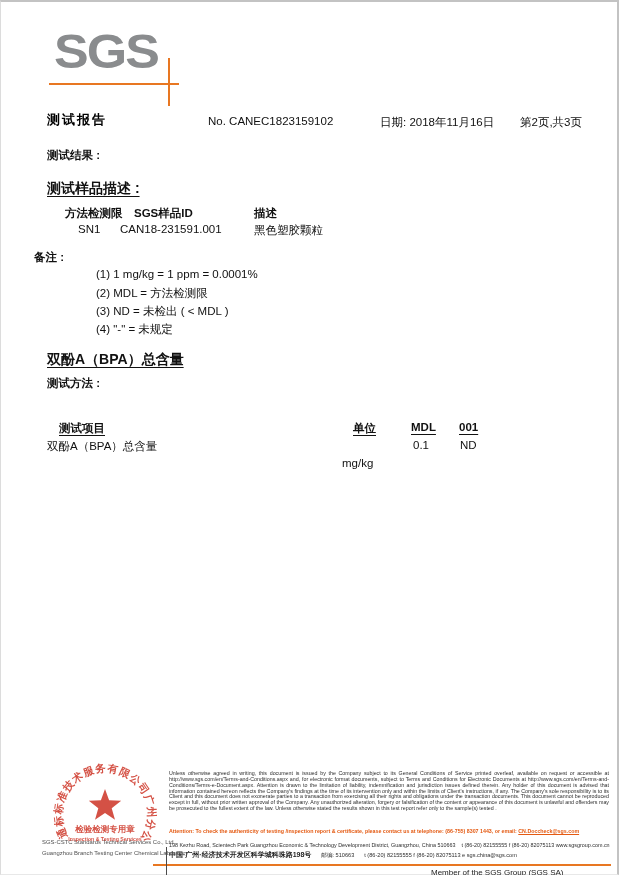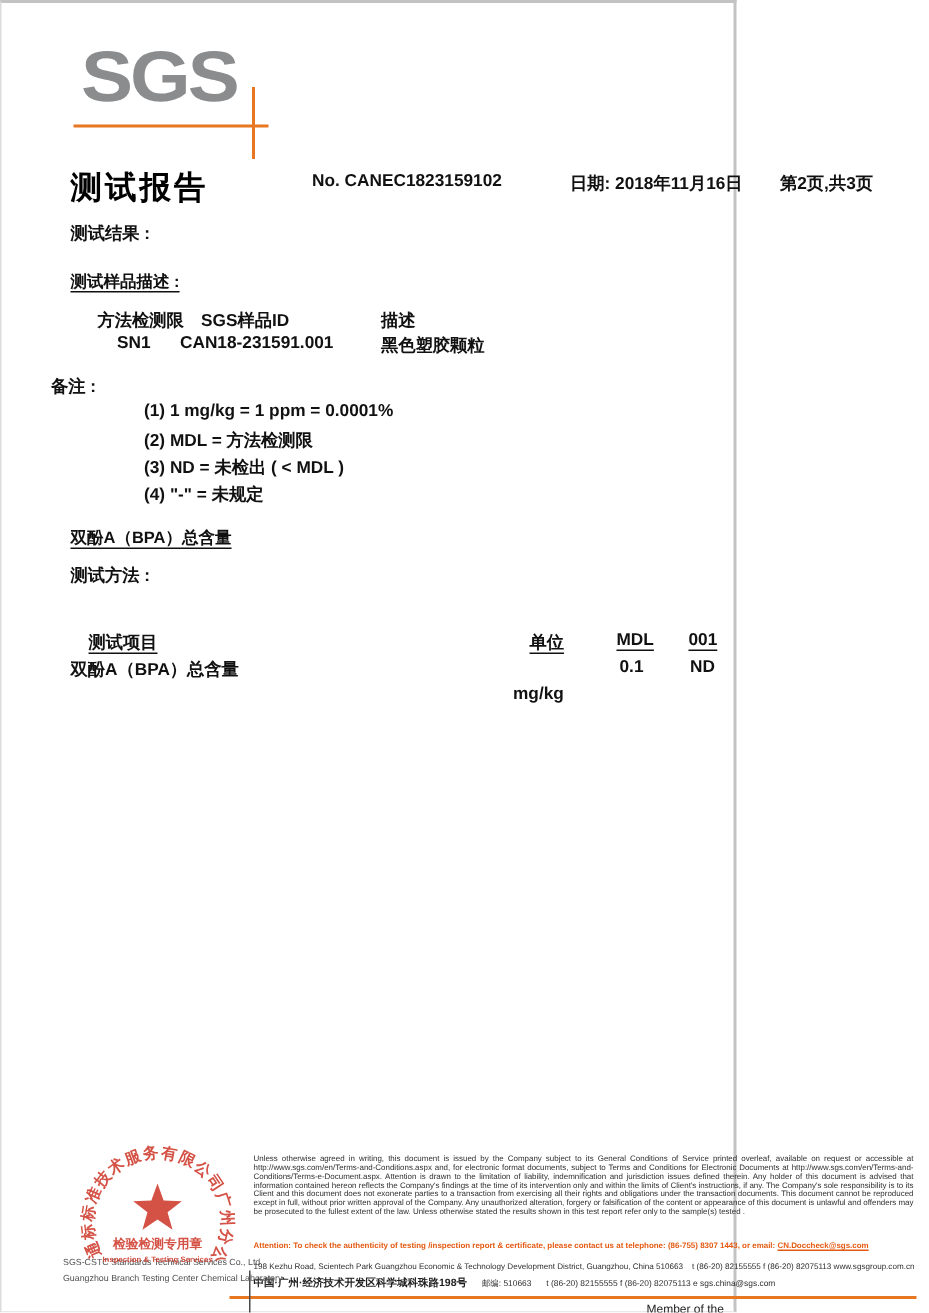--- a/index.html
+++ b/index.html
@@ -1,30 +1,30 @@
 <!DOCTYPE html>
 <html><head>
 <meta charset="utf-8">
 <style>
   html,body{margin:0;padding:0;background:#ffffff;}
   body{width:619px;height:875px;overflow:hidden;font-family:"Liberation Sans","DejaVu Sans",sans-serif;}
-  .page{position:relative;width:491px;height:875px;box-sizing:border-box;background:#fff;
+  .page{position:relative;width:619px;height:875px;box-sizing:border-box;background:#fff;
         border-top:2px solid #c3c3c3;border-right:2px solid #c3c3c3;border-left:1px solid #dcdcdc;border-bottom:1px solid #e8e8e8;}
-  .t{position:absolute;white-space:nowrap;color:#1a1a1a;font-weight:bold;}
+  .t{position:absolute;white-space:nowrap;color:#1a1a1a;}
   
   .logo-text{position:absolute;left:53px;top:22px;font-size:52px;font-weight:bold;color:#8a8c8e;letter-spacing:-2px;transform:scaleY(0.92);transform-origin:top left;}
   .crop-h{position:absolute;left:48px;top:81px;width:130px;height:2px;background:#e87722;}
   .crop-v{position:absolute;left:167px;top:56px;width:2px;height:48px;background:#e87722;}
   
-  .title{left:46px;top:109px;font-size:21px;font-weight:bold;letter-spacing:2px;color:#000;}
+  .title{left:46px;top:109px;font-size:13px;font-weight:bold;letter-spacing:2px;color:#000;}
   .hmeta{font-size:11.5px;color:#111;}
   
   .lbl{font-size:11.5px;font-weight:bold;color:#111;}
   .val{font-size:11.5px;color:#111;}
-  .sec-title{font-size:11px;font-weight:bold;color:#111;text-decoration:underline;text-underline-offset:3px;}
+  .sec-title{font-size:14px;font-weight:bold;color:#111;text-decoration:underline;text-underline-offset:3px;}
   .und{text-decoration:underline;text-underline-offset:3px;}
   .ital{}
   .method{position:absolute;left:95px;top:372px;width:456px;font-size:11.5px;line-height:19px;color:#111;white-space:normal;text-align:justify;}
   
   .fineprint{position:absolute;left:168px;top:769px;width:440px;font-size:5.3px;line-height:5.85px;color:#2e2e2e;text-align:justify;white-space:normal;}
   .attention{position:absolute;left:168px;top:827px;width:440px;font-size:5.3px;line-height:5.9px;font-weight:bold;color:#e45a12;white-space:normal;}
   .attention a{color:#e45a12;text-decoration:underline;}
   .addr-en{position:absolute;left:168px;top:840px;width:445px;font-size:5.4px;color:#2e2e2e;}
   .addr-cn{position:absolute;left:168px;top:848px;width:445px;font-size:7px;font-weight:bold;color:#1d1d1d;}
   .addr-cn .contact{font-size:5.6px;font-weight:normal;color:#2e2e2e;margin-left:8px;}

